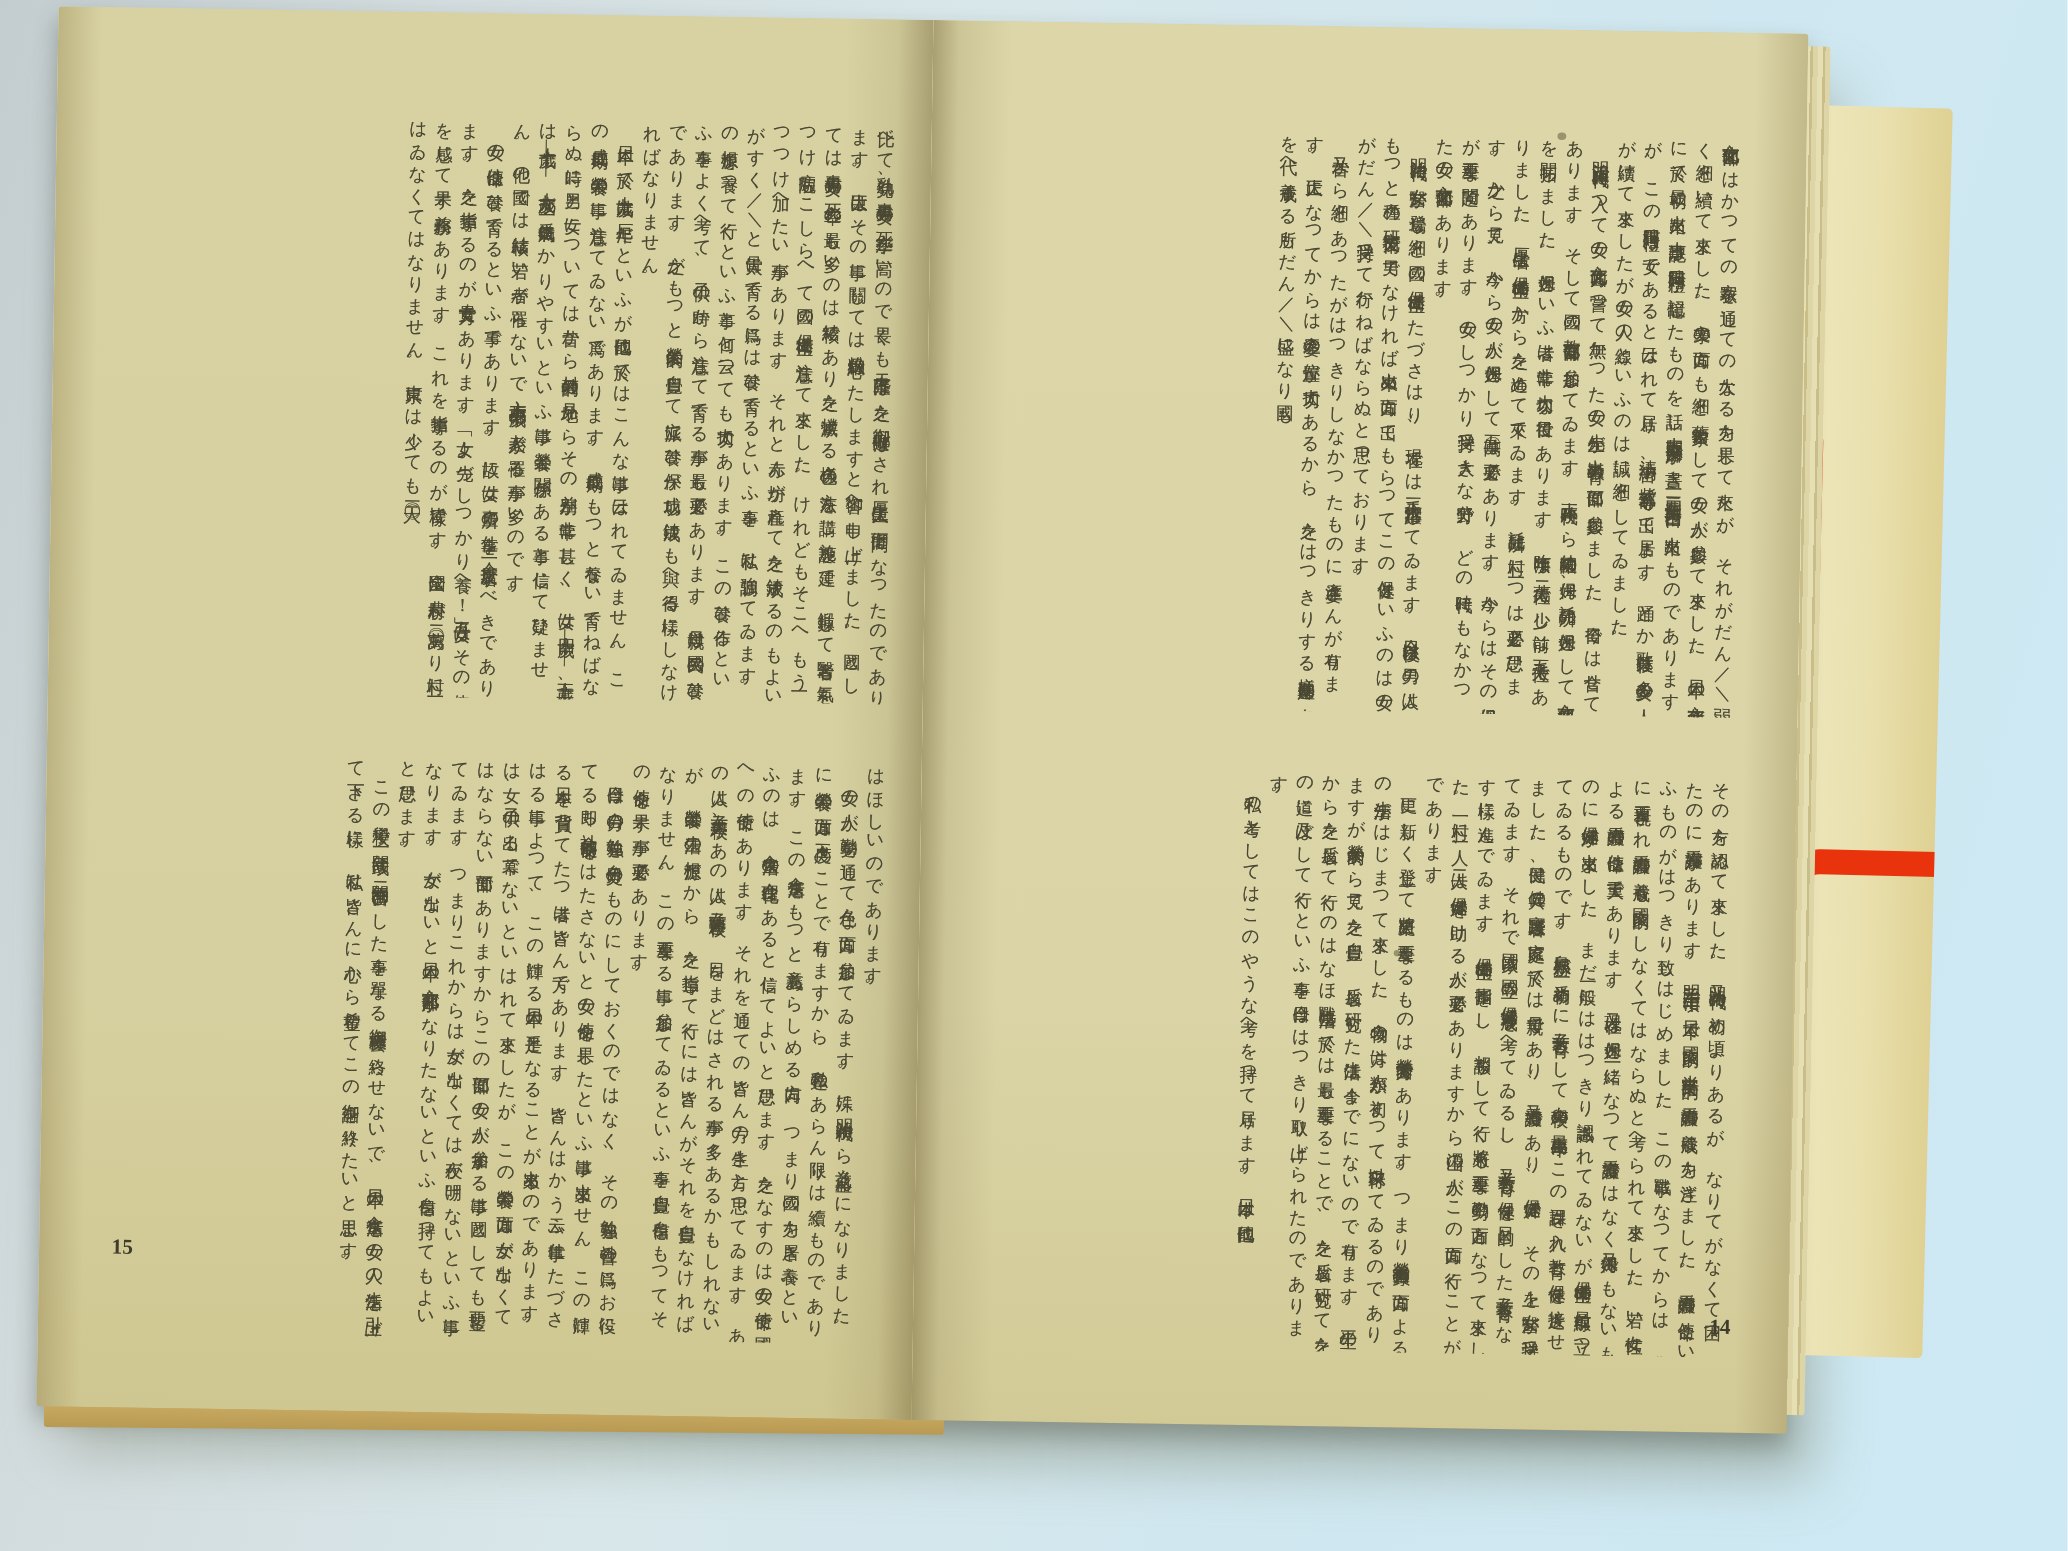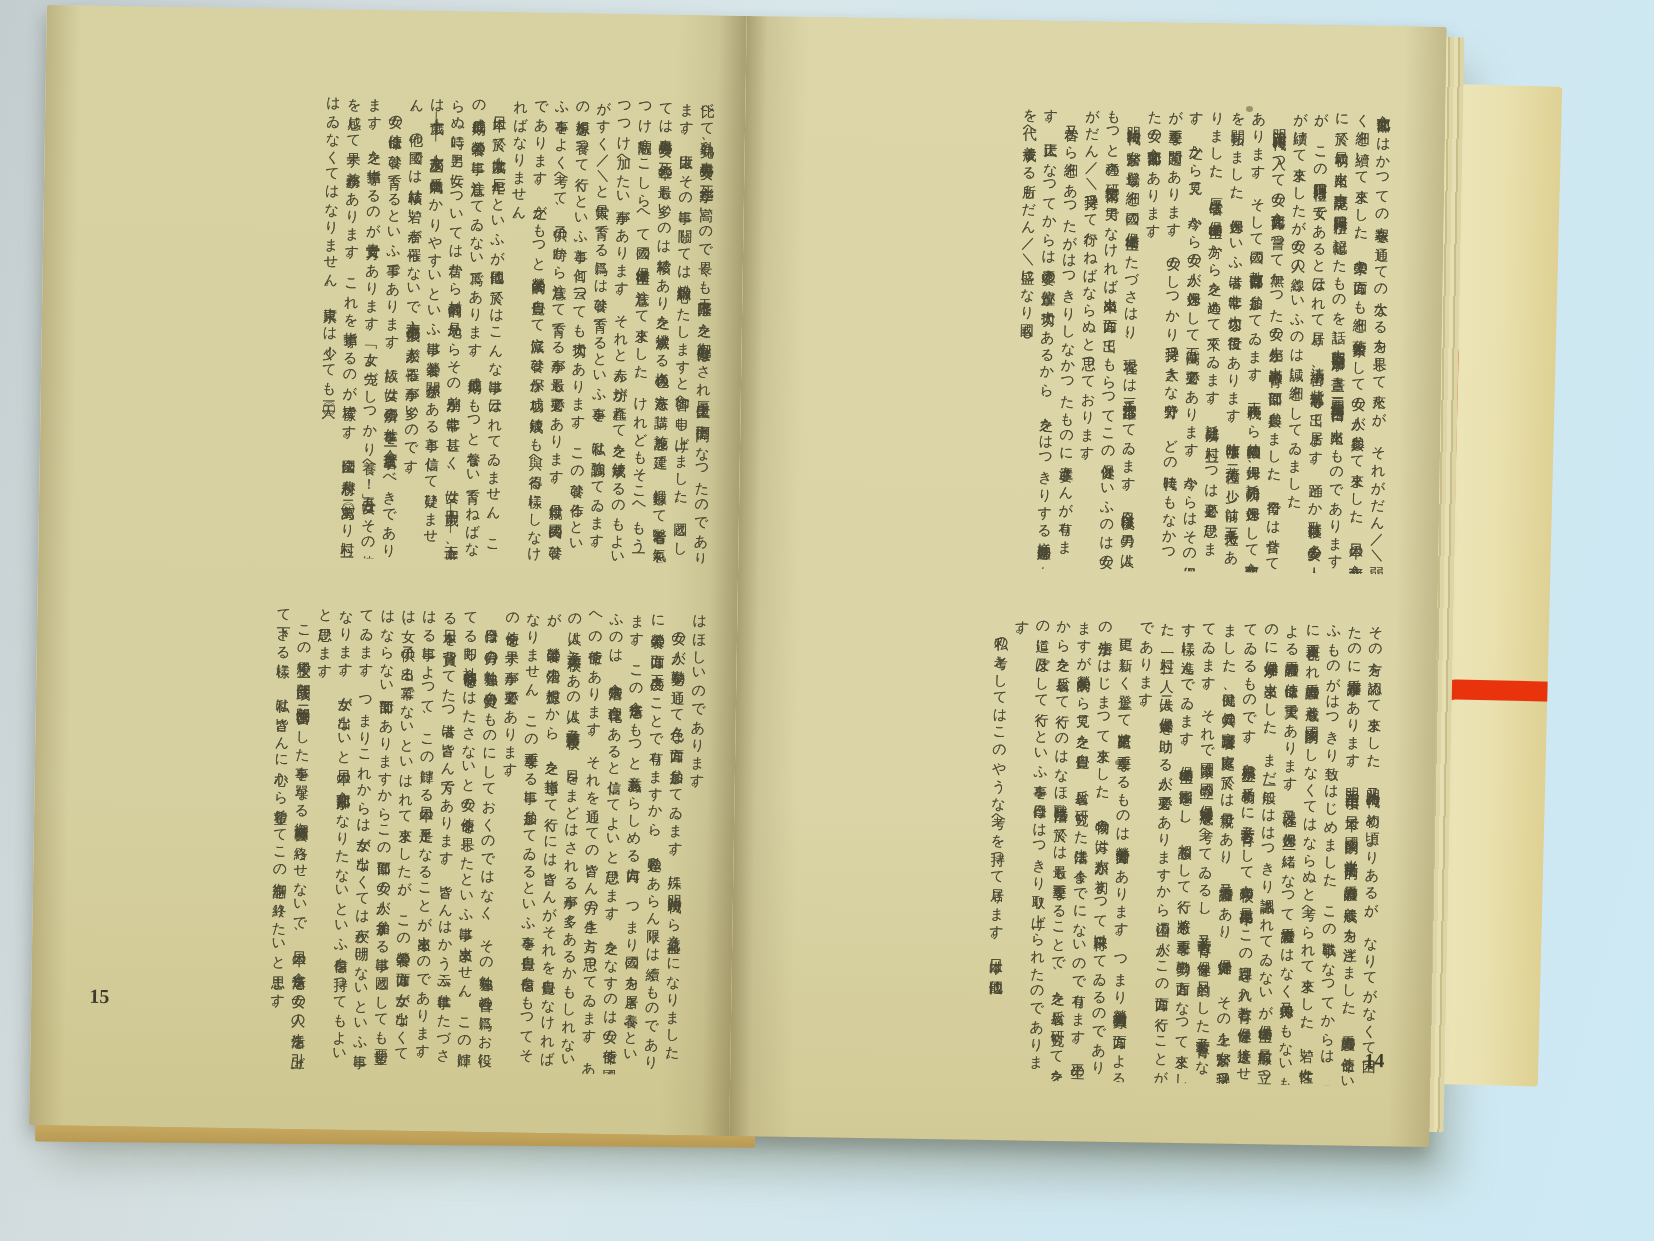--- a/index.html
+++ b/index.html
@@ -64,21 +64,21 @@
   }
   .vblock{
     writing-mode:vertical-rl;text-orientation:mixed;
     height:470px;width:586px;margin-left:auto;overflow:hidden;
     font-size:14px;line-height:20.8px;letter-spacing:1.6px;
     color:#4a4833;text-shadow:0 0 .4px rgba(74,72,51,.55);
   }
   .vblock + .vblock{margin-top:42px;}
   .vblock p{margin:0;padding:0;}
   .pagenum{
-    position:absolute;font-weight:bold;font-size:20px;color:#3f3d2a;
+    position:absolute;font-weight:bold;font-size:17px;color:#3f3d2a;
     font-family:"Liberation Serif","DejaVu Serif",serif;
   }
   .pagenum.n15{left:58px;bottom:118px;}
   .pagenum.n14{right:46px;bottom:74px;}
   .speck{position:absolute;background:#6b6848;border-radius:50%;opacity:.6;}
 </style>
 </head>
 <body>
 
 <div class="book-shadow"></div>

